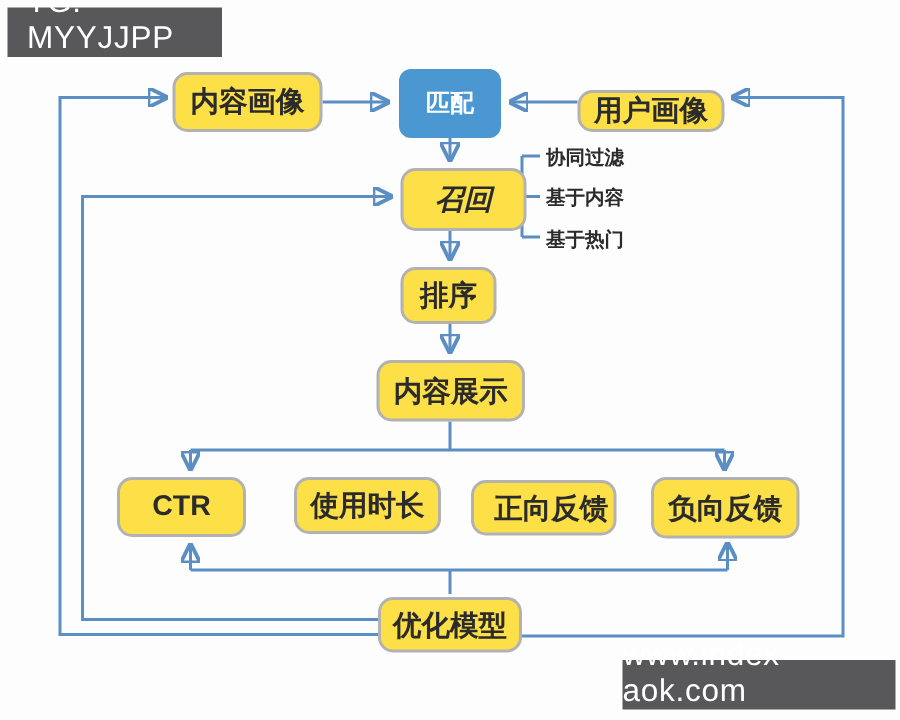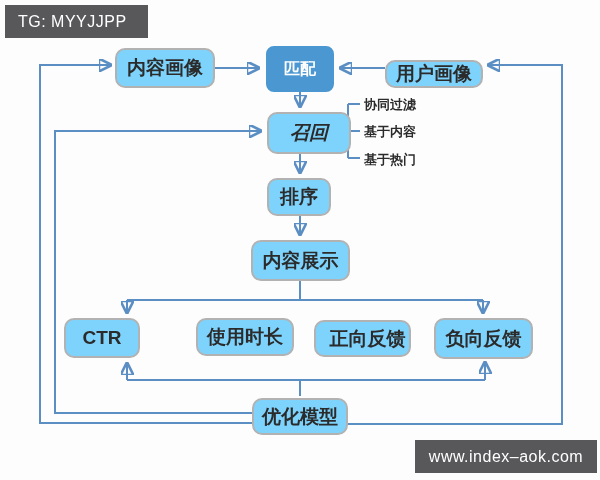--- a/index.html
+++ b/index.html
@@ -8,28 +8,28 @@
     --page-bg:#fdfdfd;
   }
   html,body{margin:0;padding:0;}
   body{
     width:600px;height:480px;position:relative;overflow:hidden;
     background:var(--page-bg);
     font-family:"Liberation Sans","DejaVu Sans",sans-serif;
   }
   .banner{
     position:absolute;background:var(--banner-bg);color:var(--banner-text);
-    display:flex;align-items:center;font-size:16px;letter-spacing:.5px;
+    display:flex;align-items:flex-end;font-size:21px;letter-spacing:.5px;
   }
   .banner.tg{left:5px;top:5px;width:143px;height:33px;padding-left:13px;box-sizing:border-box;}
   .banner.site{left:415px;top:440px;width:182px;height:33px;justify-content:center;}
   svg.connectors{position:absolute;left:0;top:0;}
   svg.connectors path{stroke:var(--line);stroke-width:2;fill:none;}
   .node{
-    position:absolute;background:#7dd3fc;border:2px solid var(--node-border);
+    position:absolute;background:#fde047;border:2px solid var(--node-border);
     border-radius:10px;display:flex;align-items:center;justify-content:center;
     color:var(--node-text);font-size:19px;font-weight:600;box-sizing:border-box;
   }
   .node.match{
     background:var(--match-fill);border-color:var(--match-fill);
     color:var(--match-text);border-radius:8px;font-size:16px;font-family:Liberation Mono, monospace;
   }
   .side-label{
     position:absolute;color:var(--node-text);font-size:13px;font-weight:600;
     white-space:nowrap;
@@ -85,21 +85,21 @@
 </div>
 <div class="node" style="left:267px;top:112px;width:84px;height:42px;font-style:italic;">
   <span>召回</span>
 </div>
 <div class="node" style="left:267px;top:178px;width:64px;height:38px;">
   <span>排序</span>
 </div>
 <div class="node" style="left:251px;top:240px;width:99px;height:41px;">
   <span>内容展示</span>
 </div>
-<div class="node" style="left:64px;top:318px;width:76px;height:40px;">
+<div class="node" style="left:78px;top:318px;width:86px;height:40px;">
   <span>CTR</span>
 </div>
 <div class="node" style="left:196px;top:318px;width:98px;height:38px;">
   <span>使用时长</span>
 </div>
 <div class="node" style="left:314px;top:320px;width:97px;height:37px;padding-left:10px;">
   <span>正向反馈</span>
 </div>
 <div class="node" style="left:434px;top:318px;width:99px;height:41px;">
   <span>负向反馈</span>

